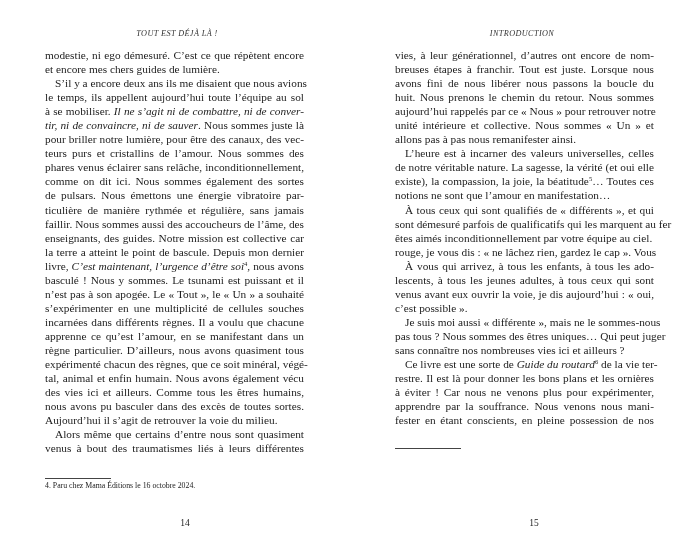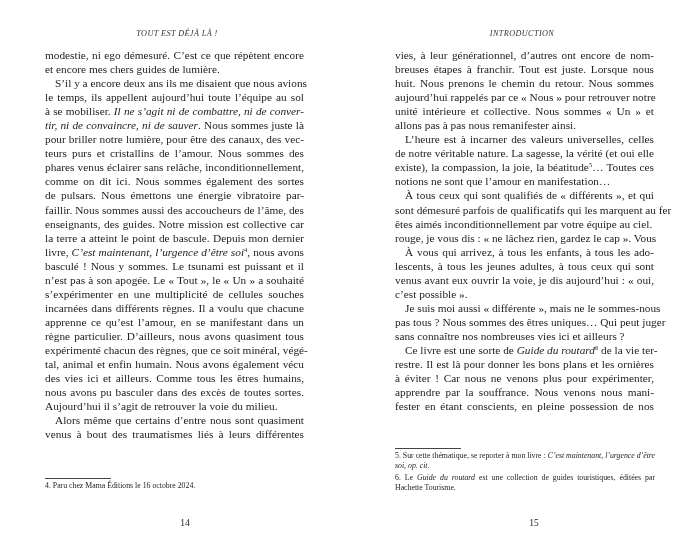--- a/index.html
+++ b/index.html
@@ -54,20 +54,21 @@
       <span class="line last">et encore mes chers guides de lumière.</span>
       <span class="line ind">S’il y a encore deux ans ils me disaient que nous avions</span>
       <span class="line">le temps, ils appellent aujourd’hui toute l’équipe au sol</span>
       <span class="line">à se mobiliser. <em>Il ne s’agit ni de combattre, ni de conver-</em></span>
       <span class="line"><em>tir, ni de convaincre, ni de sauver</em>. Nous sommes juste là</span>
       <span class="line">pour briller notre lumière, pour être des canaux, des vec-</span>
       <span class="line">teurs purs et cristallins de l’amour. Nous sommes des</span>
       <span class="line">phares venus éclairer sans relâche, inconditionnellement,</span>
       <span class="line">comme on dit ici. Nous sommes également des sortes</span>
       <span class="line">de pulsars. Nous émettons une énergie vibratoire par-</span>
+      <span class="line">ticulière de manière rythmée et régulière, sans jamais</span>
       <span class="line">faillir. Nous sommes aussi des accoucheurs de l’âme, des</span>
       <span class="line">enseignants, des guides. Notre mission est collective car</span>
       <span class="line">la terre a atteint le point de bascule. Depuis mon dernier</span>
       <span class="line">livre, <em>C’est maintenant, l’urgence d’être soi</em><sup>4</sup>, nous avons</span>
       <span class="line">basculé ! Nous y sommes. Le tsunami est puissant et il</span>
       <span class="line">n’est pas à son apogée. Le « Tout », le « Un » a souhaité</span>
       <span class="line">s’expérimenter en une multiplicité de cellules souches</span>
       <span class="line">incarnées dans différents règnes. Il a voulu que chacune</span>
       <span class="line">apprenne ce qu’est l’amour, en se manifestant dans un</span>
       <span class="line">règne particulier. D’ailleurs, nous avons quasiment tous</span>
@@ -84,20 +85,21 @@
       <span class="footnote">4. Paru chez Mama Éditions le 16 octobre 2024.</span>
     </div>
   <div class="page-number">14</div>
 </div>
 
 <div class="page right">
   <div class="running-head">INTRODUCTION</div>
   <div class="body-text" id="right-body">
       <span class="line">vies, à leur générationnel, d’autres ont encore de nom-</span>
       <span class="line">breuses étapes à franchir. Tout est juste. Lorsque nous</span>
+      <span class="line">avons fini de nous libérer nous passons la boucle du</span>
       <span class="line">huit. Nous prenons le chemin du retour. Nous sommes</span>
       <span class="line">aujourd’hui rappelés par ce « Nous » pour retrouver notre</span>
       <span class="line">unité intérieure et collective. Nous sommes « Un » et</span>
       <span class="line last">allons pas à pas nous remanifester ainsi.</span>
       <span class="line ind">L’heure est à incarner des valeurs universelles, celles</span>
       <span class="line">de notre véritable nature. La sagesse, la vérité (et oui elle</span>
       <span class="line">existe), la compassion, la joie, la béatitude<sup>5</sup>… Toutes ces</span>
       <span class="line last">notions ne sont que l’amour en manifestation…</span>
       <span class="line ind">À tous ceux qui sont qualifiés de « différents », et qui</span>
       <span class="line">sont démesuré parfois de qualificatifs qui les marquent au fer</span>
@@ -110,18 +112,14 @@
       <span class="line ind">Je suis moi aussi « différente », mais ne le sommes-nous</span>
       <span class="line">pas tous ? Nous sommes des êtres uniques… Qui peut juger</span>
       <span class="line last">sans connaître nos nombreuses vies ici et ailleurs ?</span>
       <span class="line ind">Ce livre est une sorte de <em>Guide du routard</em><sup>6</sup> de la vie ter-</span>
       <span class="line">restre. Il est là pour donner les bons plans et les ornières</span>
       <span class="line">à éviter ! Car nous ne venons plus pour expérimenter,</span>
       <span class="line">apprendre par la souffrance. Nous venons nous mani-</span>
       <span class="line">fester en étant conscients, en pleine possession de nos</span>
     </div>
   <div class="footnote-rule"></div>
-  <div class="footnotes" id="right-notes">
-      <span class="footnote">5. Sur cette thématique, se reporter à mon livre : <em>C’est maintenant, l’urgence d’être soi, op. cit</em>.</span>
-      <span class="footnote">6. Le <em>Guide du routard</em> est une collection de guides touristiques, éditées par Hachette Tourisme.</span>
-    </div>
   <div class="page-number">15</div>
 </div>
 
 </body></html>

